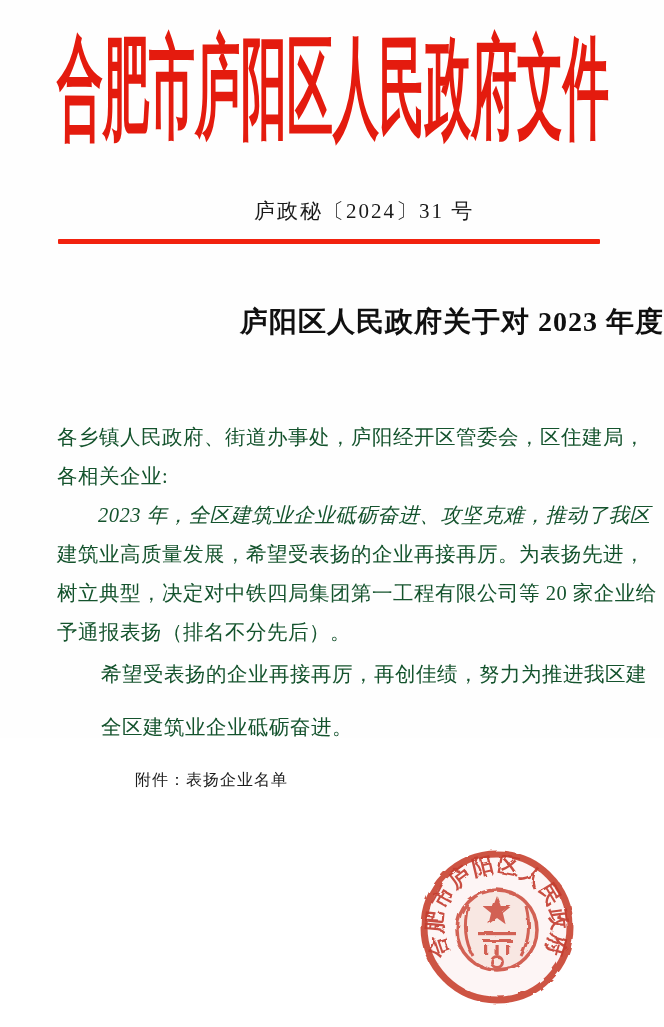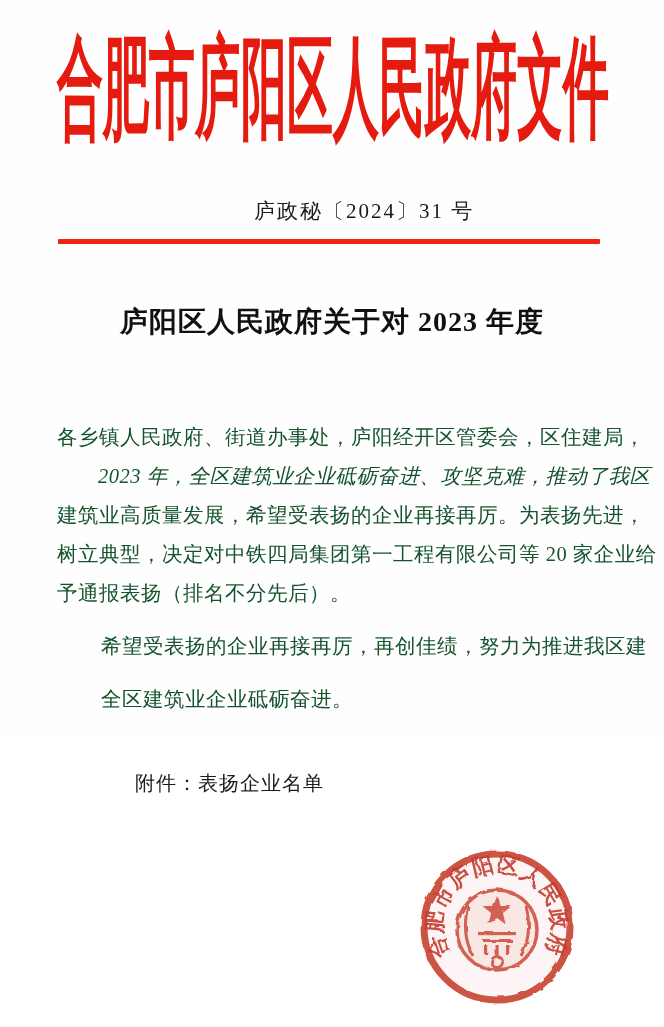--- a/index.html
+++ b/index.html
@@ -33,39 +33,39 @@
     padding-left:32px;
   }
   
   .red-line{
     position:absolute;left:58px;top:239px;width:542px;height:5px;
     background:#f2220e;border-radius:1px;
   }
   
   .doc-title{
     position:absolute;left:0;top:303px;width:664px;
-    text-align:center;color:#101010;
+    text-align:right;color:#101010;
     font-size:28px;font-weight:700;line-height:38px;
     letter-spacing:1px;
   }
   
   .body-text{
     position:absolute;left:57px;top:418px;width:560px;
     font-size:20.5px;line-height:39px;color:#14532d;
     letter-spacing:0.5px;
   }
   .body-text .line{white-space:nowrap;height:39px;}
   .line.first-indent{padding-left:41px;font-style:italic;}
   .line.block-indent{padding-left:44px;}
-  .line.gap-sm{margin-top:14px;}
+  .line.gap-sm{margin-top:3px;}
   .line.gap-lg{margin-top:14px;}
   
   .attachment{
     position:absolute;left:135px;top:770px;
-    font-size:20px;color:#1c1c1c;letter-spacing:1px;
+    font-size:16px;color:#1c1c1c;letter-spacing:1px;
     white-space:nowrap;
   }
   
   .seal{
     position:absolute;left:416px;top:846px;width:162px;height:162px;
     z-index:1;opacity:0.95;
   }
   
   .issue-date{
     position:absolute;left:423px;top:973px;
@@ -83,20 +83,21 @@
   <div class="doc-number">庐政秘〔2024〕31 号</div>
 
   <div class="red-line"></div>
 
   <div class="doc-title">
     <div>庐阳区人民政府关于对 2023 年度</div>
   </div>
 
   <div class="body-text">
     <div class="line">各乡镇人民政府、街道办事处，庐阳经开区管委会，区住建局，</div>
+    <div class="line">各相关企业:</div>
     <div class="line first-indent">2023 年，全区建筑业企业砥砺奋进、攻坚克难，推动了我区</div>
     <div class="line">建筑业高质量发展，希望受表扬的企业再接再厉。为表扬先进，</div>
     <div class="line">树立典型，决定对中铁四局集团第一工程有限公司等 20 家企业给</div>
     <div class="line">予通报表扬（排名不分先后）。</div>
     <div class="line block-indent gap-sm">希望受表扬的企业再接再厉，再创佳绩，努力为推进我区建</div>
     <div class="line block-indent gap-lg">全区建筑业企业砥砺奋进。</div>
   </div>
 
   <div class="attachment">附件：表扬企业名单</div>
 

